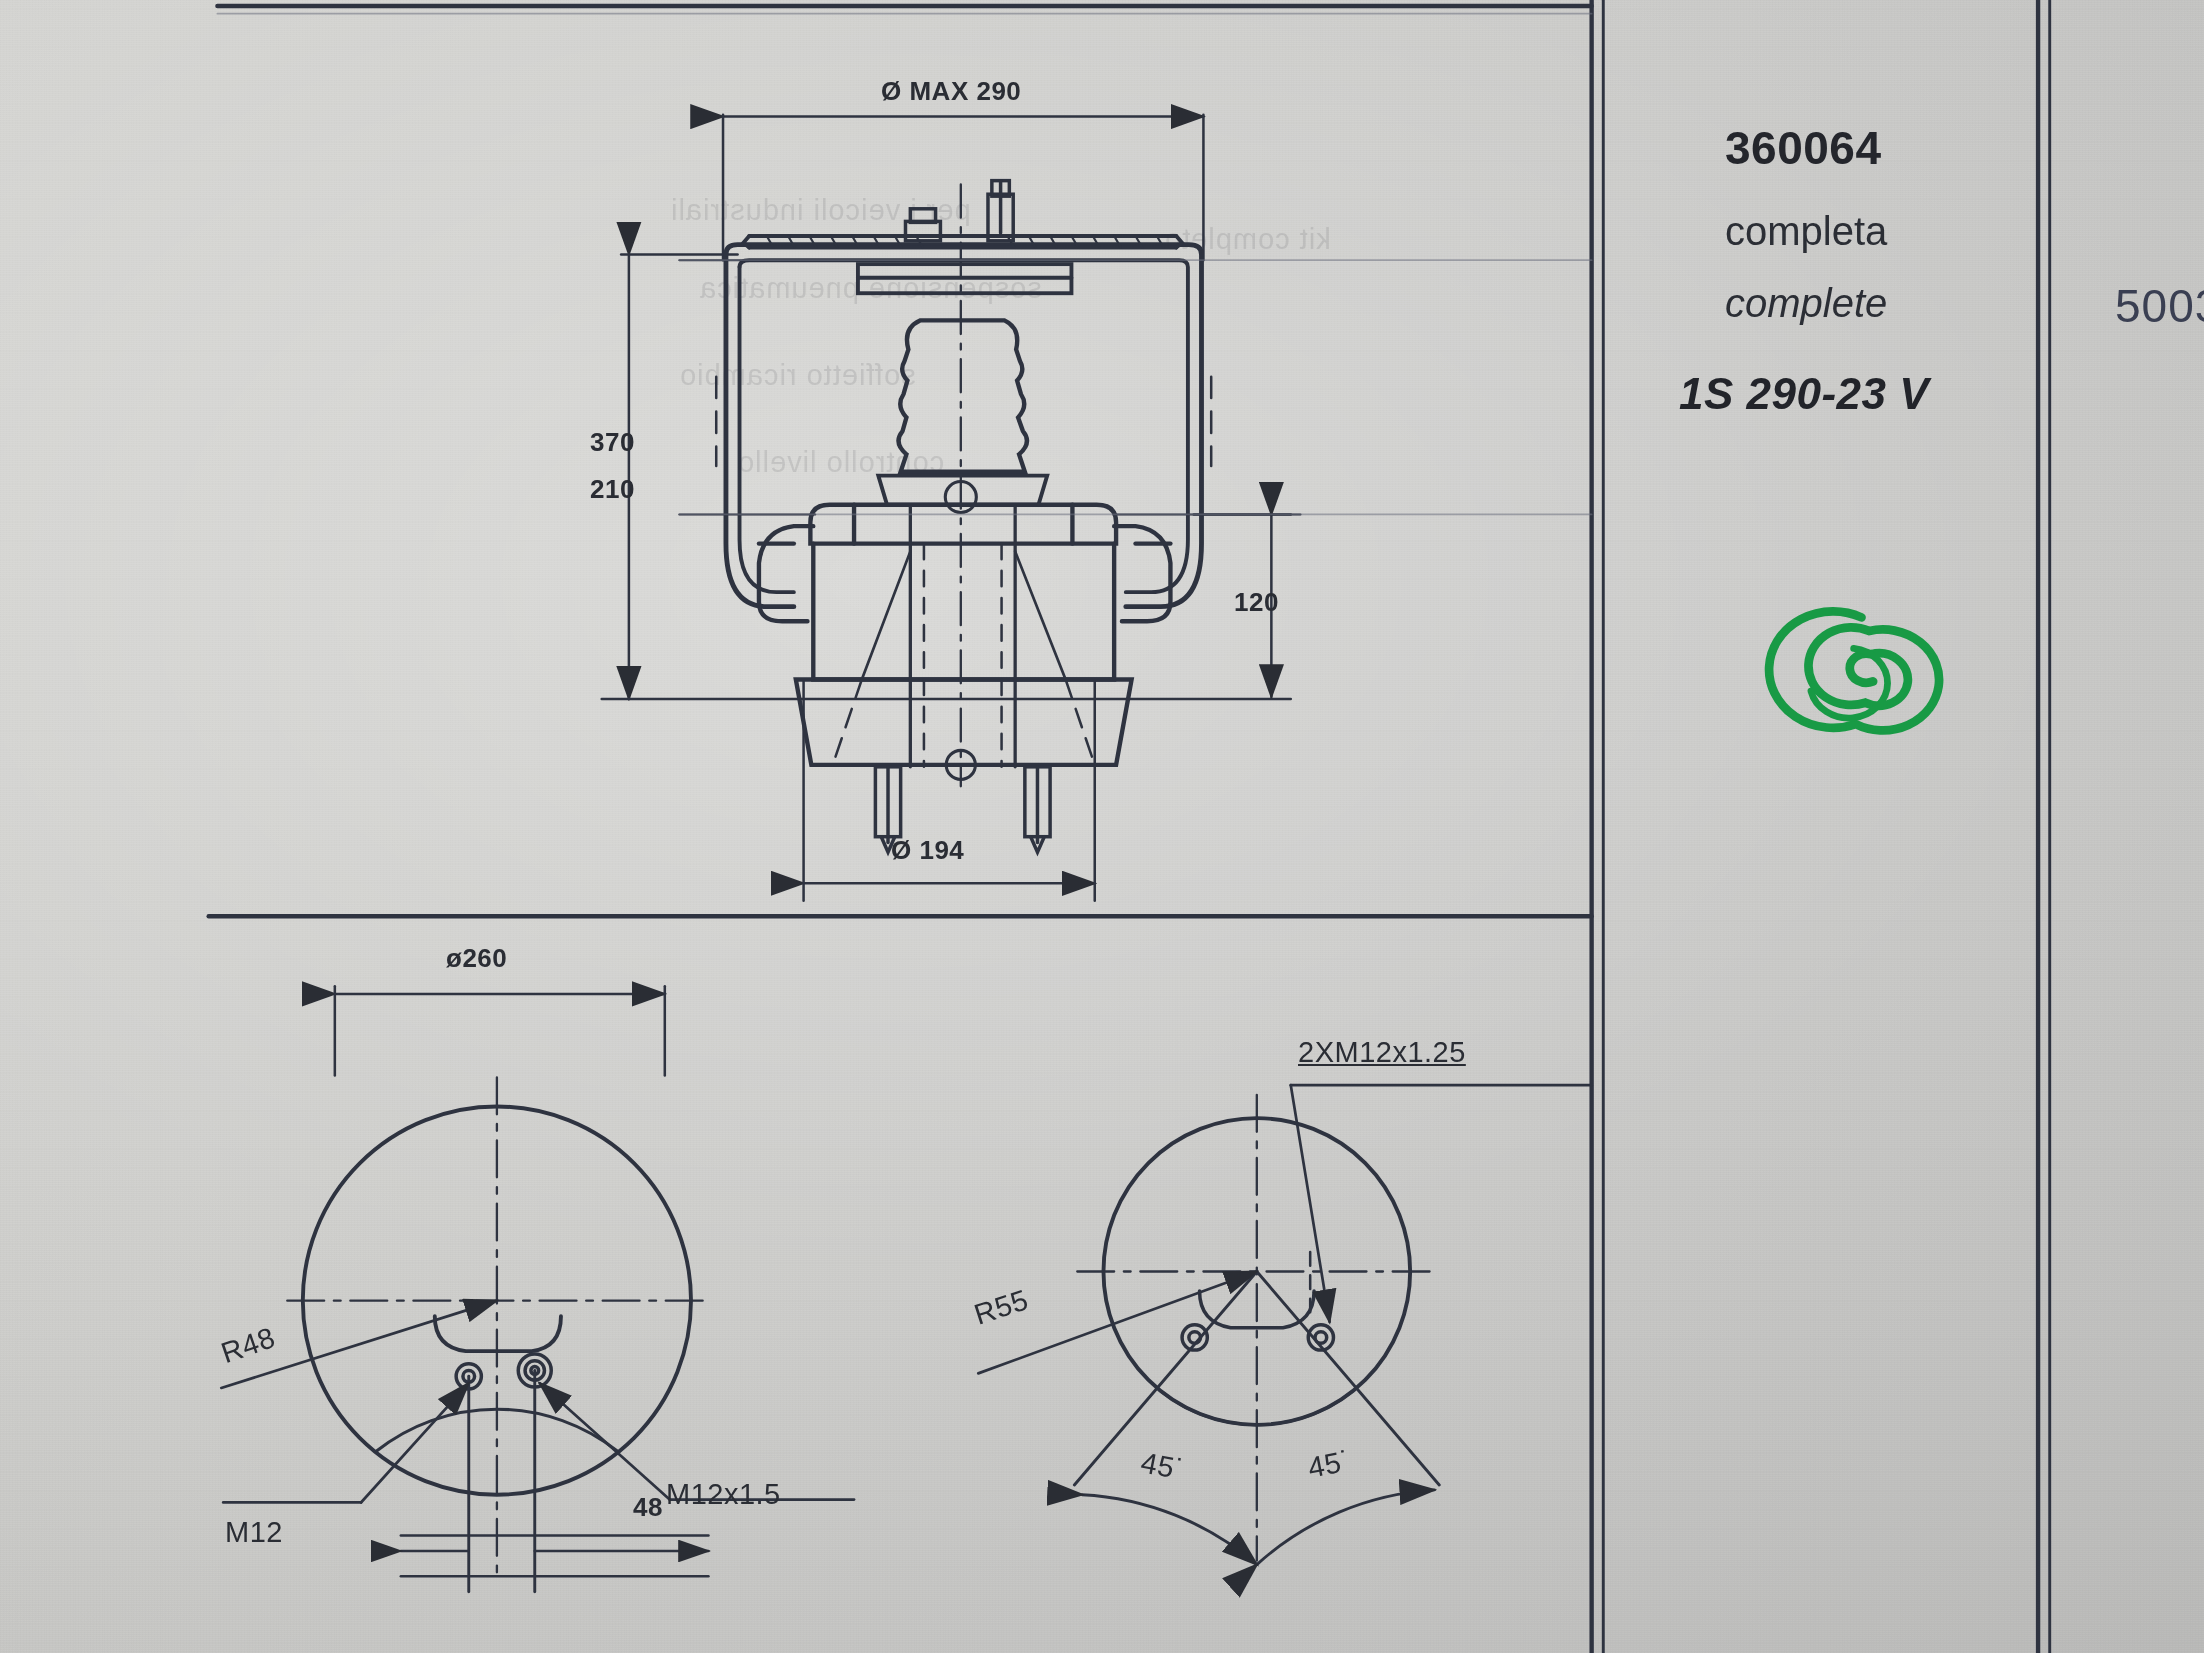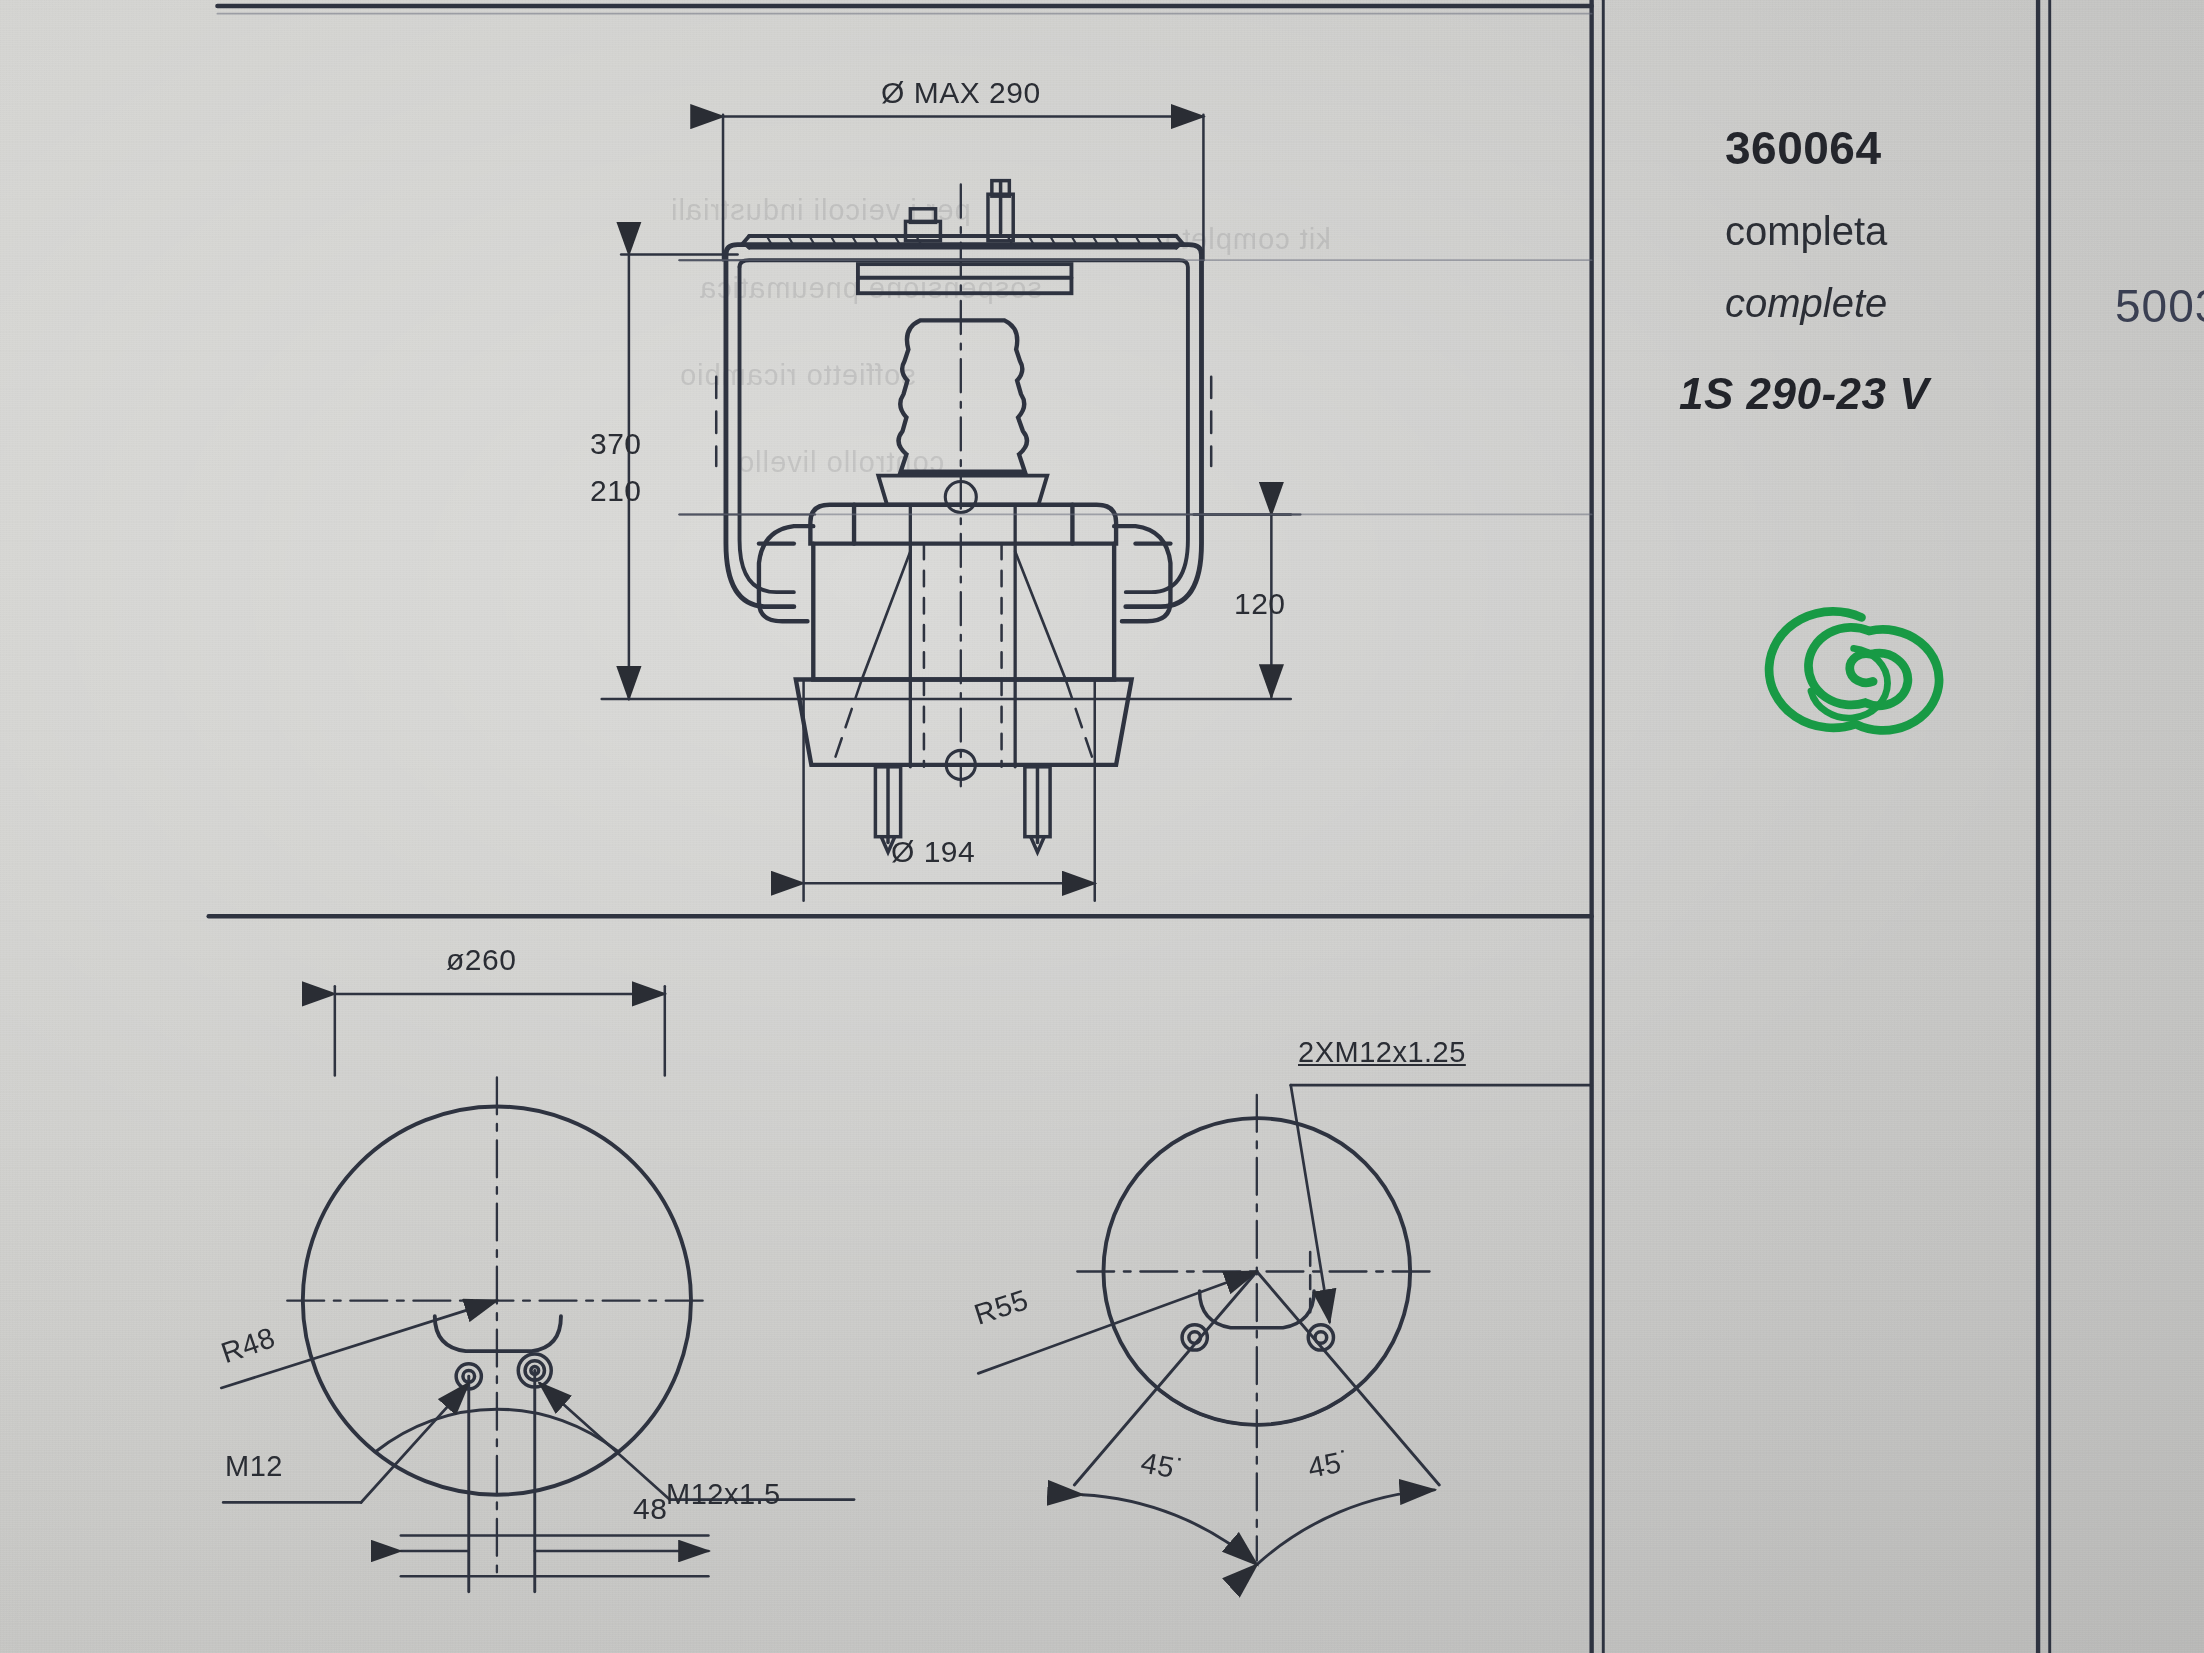--- a/index.html
+++ b/index.html
@@ -36,21 +36,21 @@
     pointer-events:none;
     font-family:"Liberation Sans", sans-serif;
   }
   svg{position:absolute;left:0;top:0;}
   .lbl{
     position:absolute;
     white-space:nowrap;
     font-family:"Liberation Sans", sans-serif;
     color:#2a2d34;
   }
-  .dim{font-size:30px;letter-spacing:0.5px;font-weight:400;}
+  .dim{font-size:26px;letter-spacing:0.5px;font-weight:700;}
   .dim-sm{font-size:29px;letter-spacing:0.5px;}
   .panel-num{font-size:46px;font-weight:bold;letter-spacing:0.5px;color:#24262c;}
   .panel-it{font-size:40px;color:#2b2e35;}
   .panel-ital{font-size:40px;font-style:italic;color:#2b2e35;}
   .panel-model{font-size:44px;font-weight:bold;font-style:italic;letter-spacing:0.5px;color:#22242a;}
   .edge-num{font-size:46px;color:#3a3f52;letter-spacing:1px;}
 </style>
 </head>
 <body>
 
@@ -436,21 +436,21 @@
   <div class="lbl dim" style="left:590px;top:474px;">210</div>
 
   <div class="lbl dim" style="left:1234px;top:587px;">120</div>
 
   <div class="lbl dim" style="left:891px;top:835px;">Ø 194</div>
 
   <div class="lbl dim" style="left:446px;top:943px;text-align:right;">ø260</div>
 
   <div class="lbl dim-sm" style="left:221px;top:1329px;transform:rotate(-19deg);">R48</div>
 
-  <div class="lbl dim-sm" style="left:225px;top:1450px;">M12</div>
+  <div class="lbl dim-sm" style="left:225px;top:1516px;">M12</div>
 
   <div class="lbl dim-sm" style="left:666px;top:1446px;margin-top:32px;">M12x1.5</div>
 
   <div class="lbl dim" style="left:633px;top:1492px;">48</div>
 
   <div class="lbl dim-sm" style="left:1298px;top:1036px;text-decoration:underline;">2XM12x1.25</div>
 
   <div class="lbl dim-sm" style="left:974px;top:1291px;transform:rotate(-18deg);">R55</div>
 
   <div class="lbl dim-sm" style="left:1141px;top:1450px;transform:rotate(11deg);">45˙</div>

